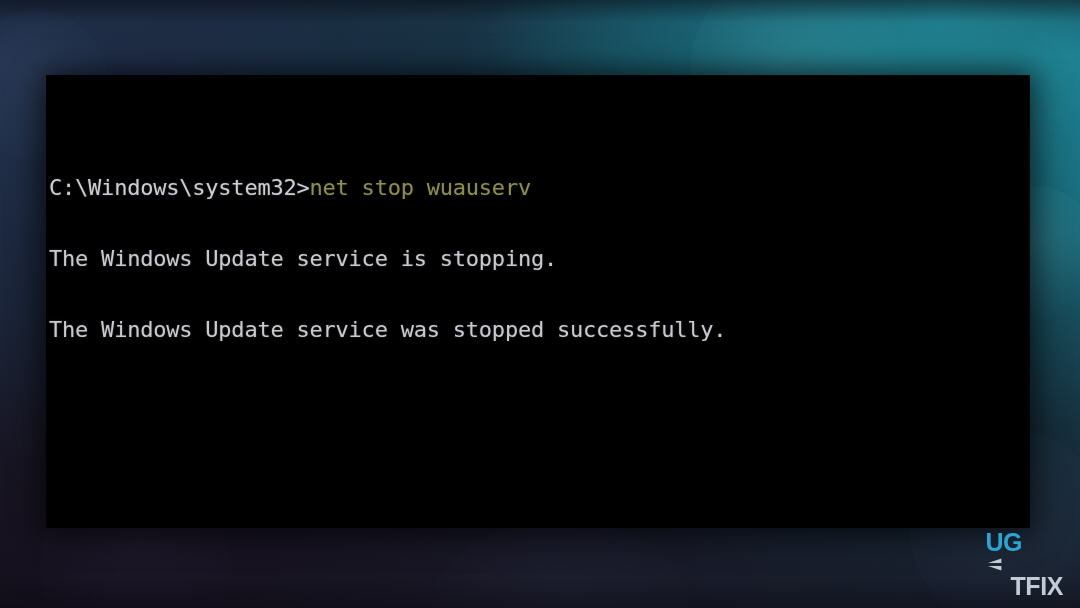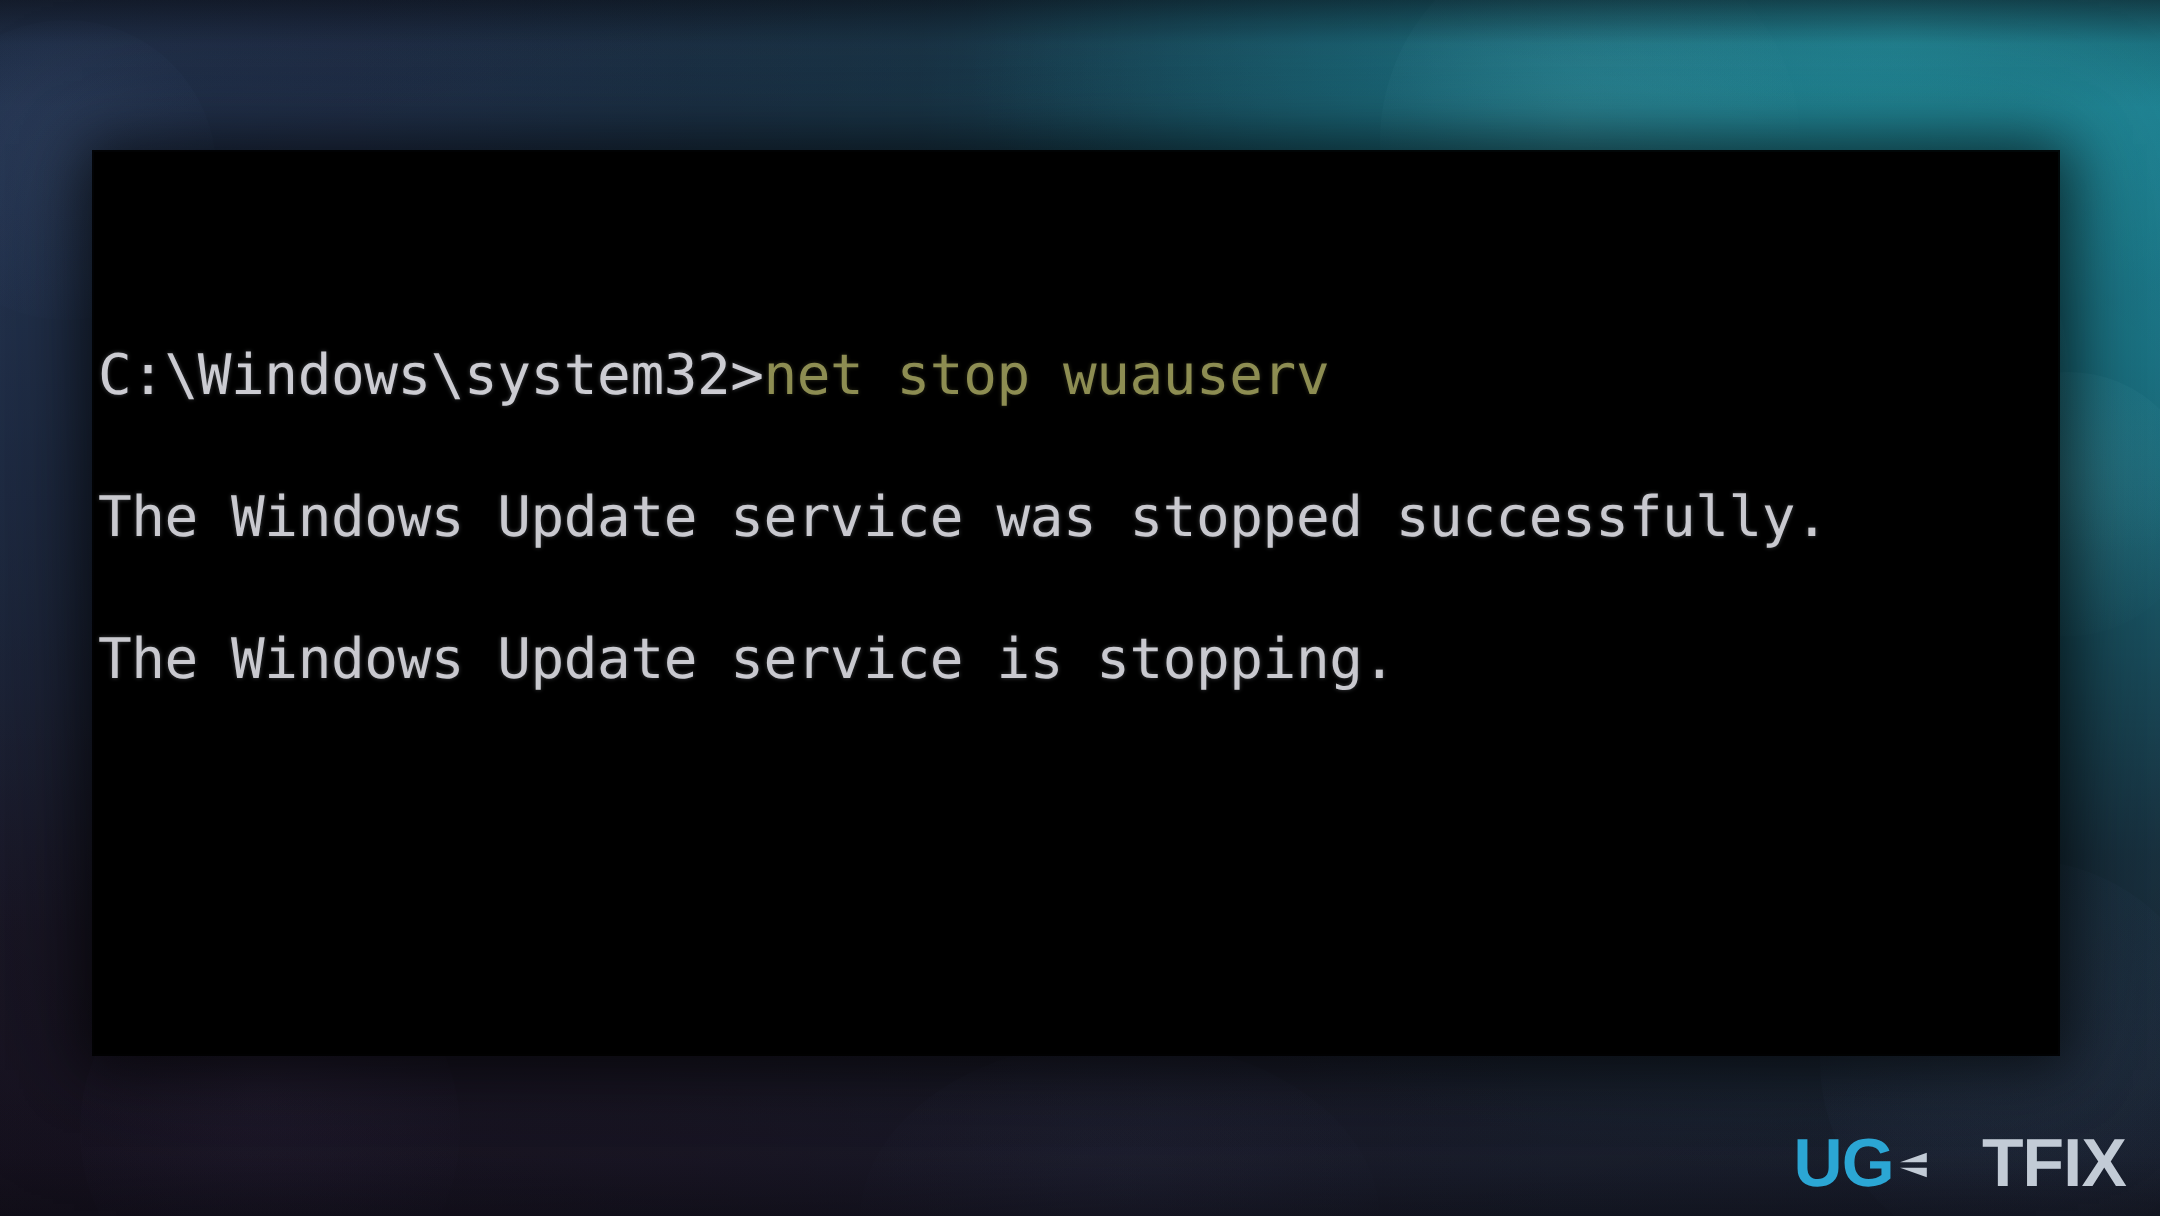--- a/index.html
+++ b/index.html
@@ -75,21 +75,21 @@
       0 0 60px 10px rgba(0,0,0,0.35);
     overflow: hidden;
   }
   #console-body {
     position: absolute;
     left: 2px;
     top: 6px;
     right: 0;
     bottom: 0;
     font-family: "DejaVu Sans Mono", "Liberation Mono", monospace;
-    font-size: 28px;
+    font-size: 22px;
     line-height: 23.6px;
     letter-spacing: -0.22px;
     white-space: pre;
     color: #ccccd2;
     text-shadow: 0 0 2px rgba(210,215,225,0.30);
   }
   .line {
     height: 23.6px;
   }
   .line.blank {
@@ -106,27 +106,27 @@
   .out {
     color: #c9c9cf;
   }
 
   
   #watermark {
     position: absolute;
     right: 17px;
     bottom: 9px;
     display: flex;
-    align-items: center;
     font-family: "Liberation Sans", sans-serif;
-    font-size: 34px;
+    font-size: 25px;
     font-weight: bold;
     letter-spacing: -0.4px;
     line-height: 1;
     user-select: none;
+    flex-direction: column;
   }
   #watermark .wm-ug   { color: #2ba6d4; }
   #watermark .wm-tfix { color: #c2cbd6; margin-left: 25px; }
   #watermark .wm-arrow {
     position: relative;
     display: inline-block;
     width: 19px;
     height: 19px;
     margin: 0 0px;
     vertical-align: middle;
@@ -149,22 +149,22 @@
   <div class="bokeh b6"></div>
   <div class="bokeh b7"></div>
 
   <div class="bg-layer bg-vignette"></div>
 
   <div id="console-window">
     <div id="console-body">
 
       
       <div class="line prompt-line"><span class="prompt-path">C:\Windows\system32&gt;</span><span class="cmd">net stop wuauserv</span></div>
+      <div class="line out">The Windows Update service is stopping.</div>
       <div class="line out">The Windows Update service was stopped successfully.</div>
-      <div class="line out">The Windows Update service is stopping.</div>
       <div class="line blank"></div>
       <div class="line blank"></div>
 
       
       
       
       
       
       
 

